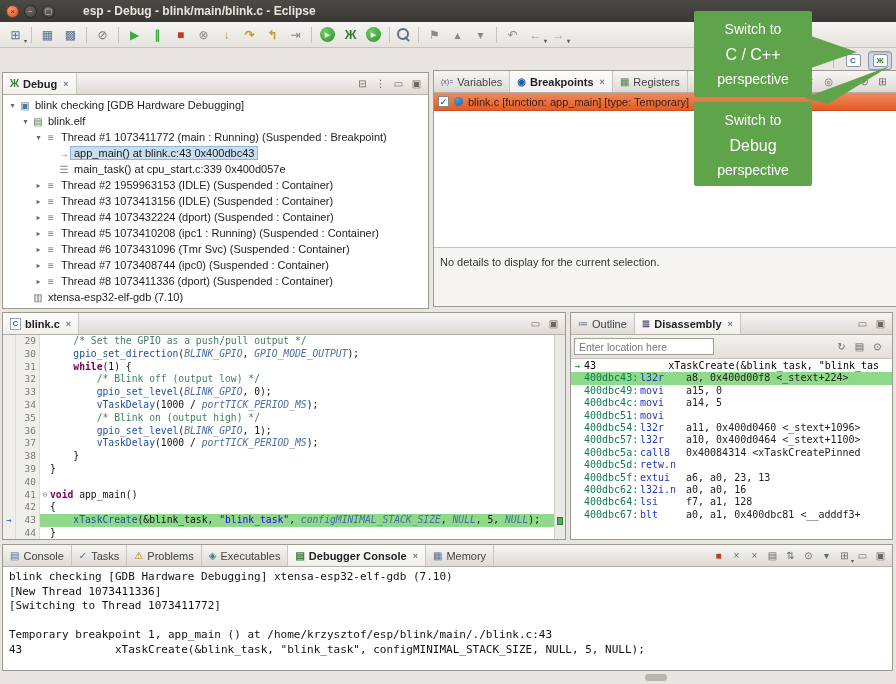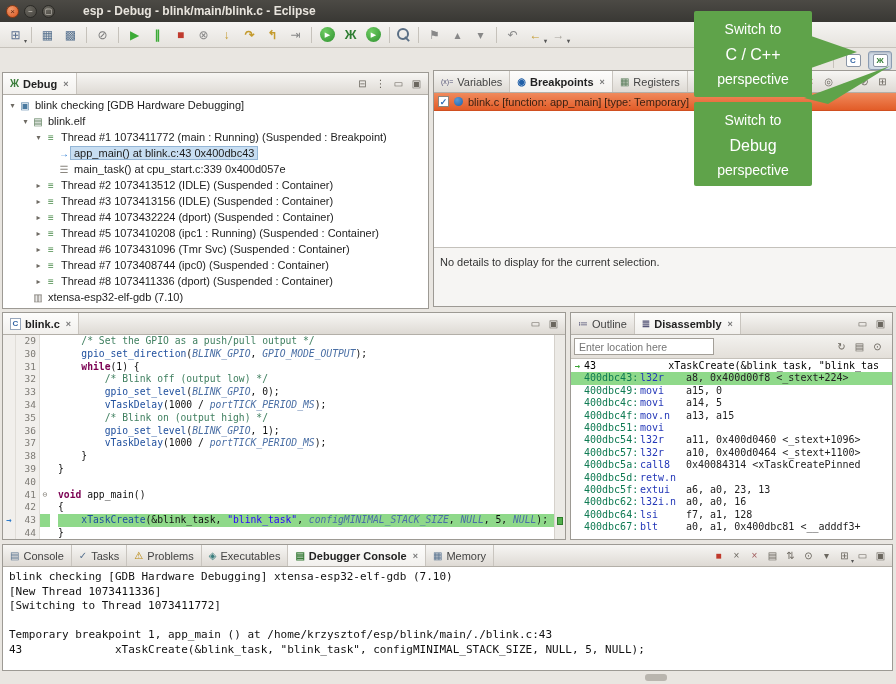--- a/index.html
+++ b/index.html
@@ -69,21 +69,21 @@
   .bpball { width:9px; height:9px; border-radius:50%; background:radial-gradient(circle at 35% 30%, #5b9bd5, #1f5fa8); margin-right:5px; flex:none; }
   .bp-details { flex:1; background:#f6f5f3; border-top:1px solid #c4c1bb; padding:8px 6px; font-size:11px; color:#333; }
 
   
   .ed-wrap { flex:1; display:flex; overflow:hidden; }
   .ed-body { flex:1; display:flex; flex-direction:column; overflow:hidden; font-family:"DejaVu Sans Mono", monospace; font-size:9.7px; background:#fff; }
   .edrow { display:flex; height:12.8px; line-height:12.8px; white-space:pre; flex:none; }
   .ed-annot { width:13px; flex:none; background:#f1efec; border-right:1px solid #e0ddd8; text-align:center; font-size:9px; color:#2e7bc9; font-weight:bold; }
   .ed-num { width:24px; flex:none; background:#f1efec; color:#7d7a74; text-align:right; padding-right:3px; border-right:1px solid #e0ddd8; font-size:9.5px; }
   .ed-fold { width:10px; flex:none; text-align:center; color:#8a867f; font-size:8px; }
-  .ed-code { flex:1; overflow:hidden; color:#111;margin-left:8px; }
+  .ed-code { flex:1; overflow:hidden; color:#111; }
   .edrow.cur .ed-fold, .edrow.cur .ed-code { background:#8fd98a; }
   .seg-c { color:#3f7f5f; }
   .seg-k { color:#7b0052; font-weight:bold; }
   .seg-s { color:#2a00ff; }
   .seg-f { color:#20509e; font-weight:normal; }
   .seg-m { color:#4a6fa5; font-style:italic; }
   .seg-p { color:#111; }
   .ed-overview { width:11px; flex:none; background:#eceae6; border-left:1px solid #d5d1cb; position:relative; }
   .ov-mark { position:absolute; left:2px; right:2px; top:182px; height:8px; background:#54b04e; border:1px solid #2f7d2c; }
 
@@ -214,21 +214,21 @@
           <span class="tlabel">app_main() at blink.c:43 0x400dbc43</span>
         </div>
         <div class="trow" style="padding-left: 43px;">
           <span class="texp"></span>
           <span class="ticon" style="color: rgb(138, 134, 127);">☰</span>
           <span class="tlabel">main_task() at cpu_start.c:339 0x400d057e</span>
         </div>
         <div class="trow" style="padding-left: 30px;">
           <span class="texp">▸</span>
           <span class="ticon" style="color: rgb(74, 138, 74);">≡</span>
-          <span class="tlabel">Thread #2 1073413512 (IDLE) (Suspended : Container)</span>
+          <span class="tlabel">Thread #2 1959963153 (IDLE) (Suspended : Container)</span>
         </div>
         <div class="trow" style="padding-left: 30px;">
           <span class="texp">▸</span>
           <span class="ticon" style="color: rgb(74, 138, 74);">≡</span>
           <span class="tlabel">Thread #3 1073413156 (IDLE) (Suspended : Container)</span>
         </div>
         <div class="trow" style="padding-left: 30px;">
           <span class="texp">▸</span>
           <span class="ticon" style="color: rgb(74, 138, 74);">≡</span>
           <span class="tlabel">Thread #4 1073432224 (dport) (Suspended : Container)</span>
@@ -367,21 +367,20 @@
           <span class="hicon">↻</span>
           <span class="hicon">▤</span>
           <span class="hicon">⊙</span>
         </div>
     </div>
     <div class="da-body" id="disasm-body">
         <div class="darow"><span class="da-annot">→</span><span class="da-src">43            xTaskCreate(&amp;blink_task, "blink_tas</span></div>
         <div class="darow hl"><span class="da-annot"></span><span class="da-addr">400dbc43:</span><span class="da-mn">l32r</span><span class="da-ops">a8, 0x400d00f8 &lt;_stext+224&gt;</span></div>
         <div class="darow"><span class="da-annot"></span><span class="da-addr">400dbc49:</span><span class="da-mn">movi</span><span class="da-ops">a15, 0</span></div>
         <div class="darow"><span class="da-annot"></span><span class="da-addr">400dbc4c:</span><span class="da-mn">movi</span><span class="da-ops">a14, 5</span></div>
-        <div class="darow"><span class="da-annot"></span><span class="da-addr">400dbc4f:</span><span class="da-mn">mov.n</span><span class="da-ops">a13, a15</span></div>
         <div class="darow"><span class="da-annot"></span><span class="da-addr">400dbc51:</span><span class="da-mn">movi</span></div>
         <div class="darow"><span class="da-annot"></span><span class="da-addr">400dbc54:</span><span class="da-mn">l32r</span><span class="da-ops">a11, 0x400d0460 &lt;_stext+1096&gt;</span></div>
         <div class="darow"><span class="da-annot"></span><span class="da-addr">400dbc57:</span><span class="da-mn">l32r</span><span class="da-ops">a10, 0x400d0464 &lt;_stext+1100&gt;</span></div>
         <div class="darow"><span class="da-annot"></span><span class="da-addr">400dbc5a:</span><span class="da-mn">call8</span><span class="da-ops">0x40084314 &lt;xTaskCreatePinned</span></div>
         <div class="darow"><span class="da-annot"></span><span class="da-addr">400dbc5d:</span><span class="da-mn">retw.n</span><span class="da-ops"></span></div>
         <div class="darow"><span class="da-annot"></span><span class="da-addr">400dbc5f:</span><span class="da-mn">extui</span><span class="da-ops">a6, a0, 23, 13</span></div>
         <div class="darow"><span class="da-annot"></span><span class="da-addr">400dbc62:</span><span class="da-mn">l32i.n</span><span class="da-ops">a0, a0, 16</span></div>
         <div class="darow"><span class="da-annot"></span><span class="da-addr">400dbc64:</span><span class="da-mn">lsi</span><span class="da-ops">f7, a1, 128</span></div>
         <div class="darow"><span class="da-annot"></span><span class="da-addr">400dbc67:</span><span class="da-mn">blt</span><span class="da-ops">a0, a1, 0x400dbc81 &lt;__adddf3+</span></div>
       </div>

